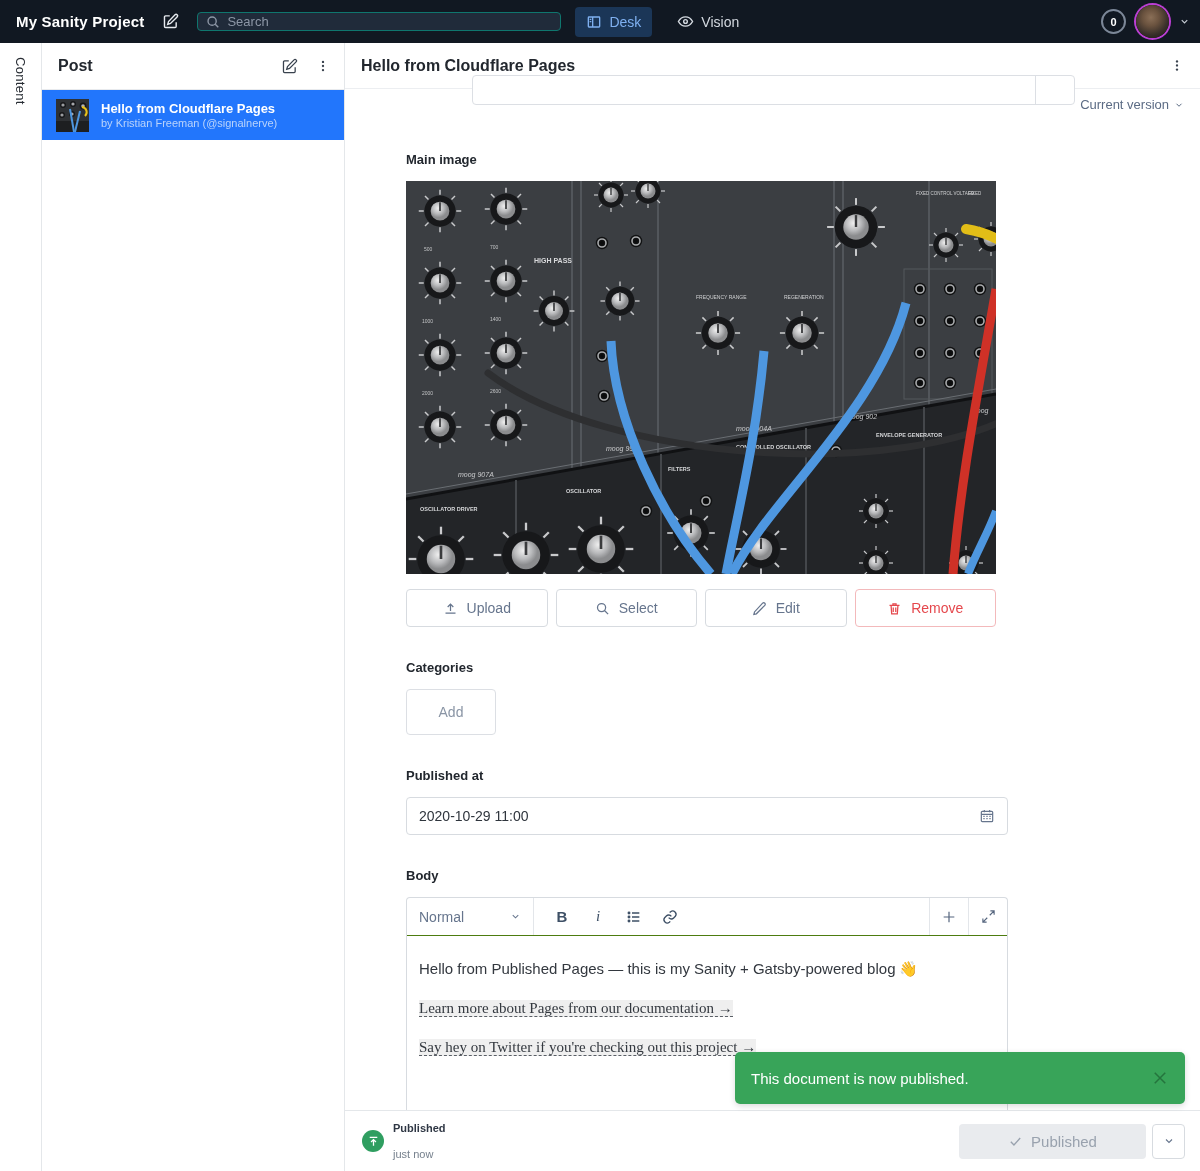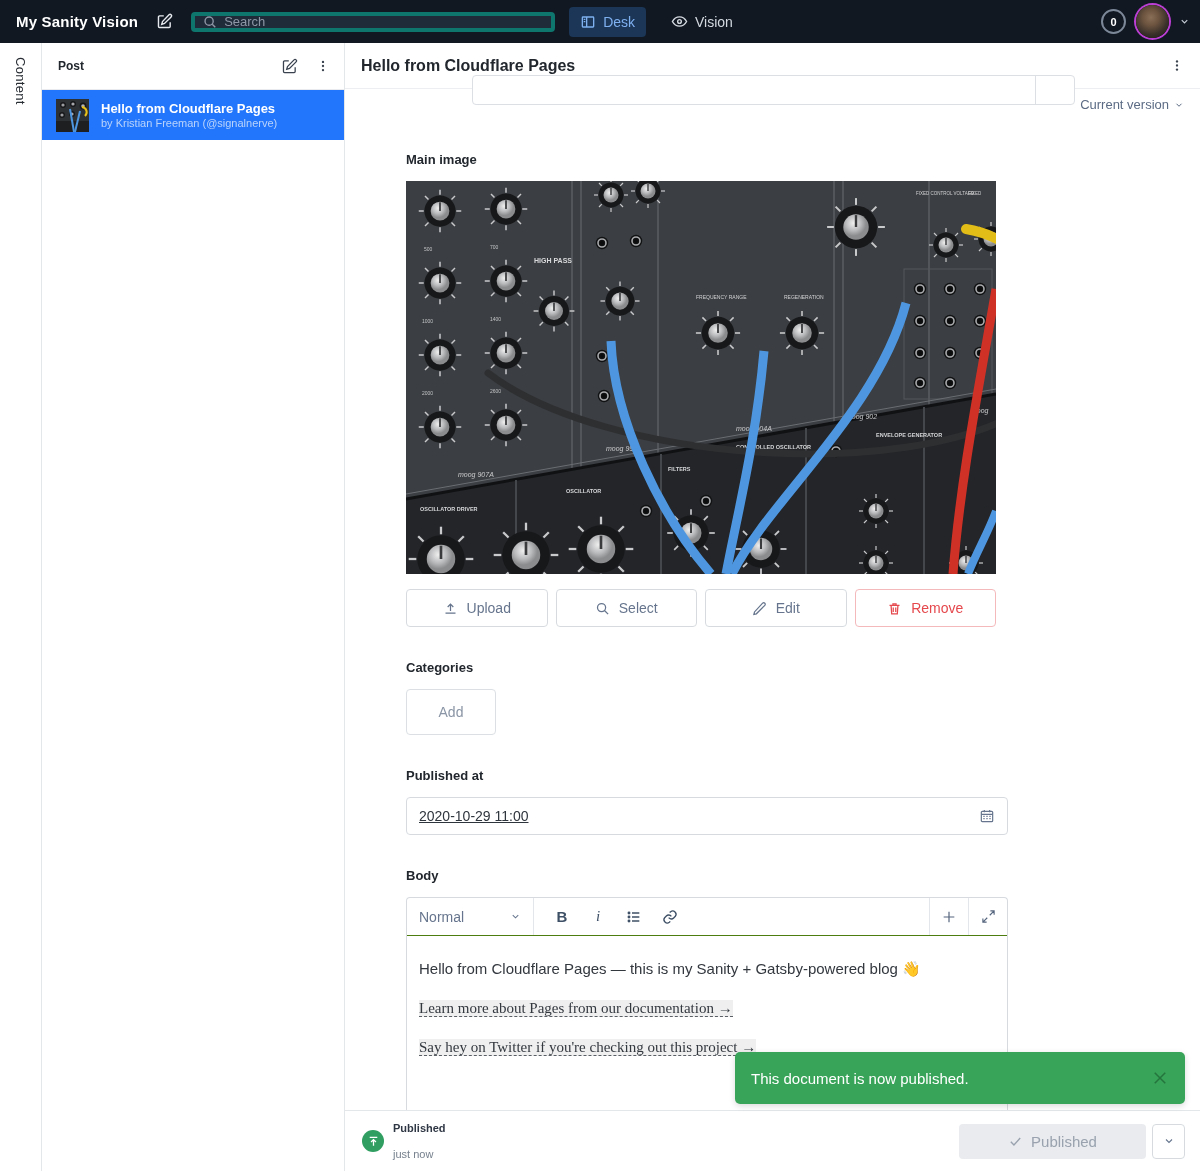--- a/index.html
+++ b/index.html
@@ -2,37 +2,37 @@
 <html><head>
 <meta charset="utf-8">
 <style>
   * { margin:0; padding:0; box-sizing:border-box; }
   html,body { width:1200px; height:1171px; font-family:"Liberation Sans",sans-serif; background:#fff; overflow:hidden; }
 
   
   .navbar { height:43px; background:#111822; display:flex; align-items:center; padding:0 10px 0 16px; color:#fff; }
   .nav-title { font-size:15px; font-weight:bold; letter-spacing:.2px; }
   .nav-compose { margin-left:18px; color:#e7eaef; display:flex; cursor:pointer; }
-  .nav-search { margin-left:18px; width:364px; height:19px; background:#202b3a; border:4px solid #0f766e; border-radius:4px; display:flex; align-items:center; padding:6px 8px; color:#8d97a6; }
+  .nav-search { margin-left:18px; width:364px; height:19px; background:#202b3a; border:1px solid #0f766e; border-radius:4px; display:flex; align-items:center; padding:6px 8px; color:#8d97a6; }
   .nav-search input { background:transparent; border:none; outline:none; color:#cfd5dd; font-size:13px; margin-left:7px; width:100%; }
   .nav-search input::placeholder { color:#8d97a6; }
   .nav-tab { display:flex; align-items:center; gap:7px; height:30px; padding:0 11px; border-radius:4px; font-size:14px; color:#d4d9e0; margin-left:14px; cursor:pointer; }
   .nav-tab.active { background:#1b3657; color:#7fb0f0; }
   .nav-right { margin-left:auto; display:flex; align-items:center; gap:10px; }
   .badge-circle { width:25px; height:25px; border:2px solid #7c8798; border-radius:50%; display:flex; align-items:center; justify-content:center; font-size:11px; font-weight:bold; color:#fff; }
   .avatar { width:33px; height:33px; border-radius:50%; background:radial-gradient(circle at 45% 38%, #8a6f57 0%, #6b533f 30%, #39302a 62%, #15110e 100%); box-shadow:0 0 0 2px #bb3fd4; }
   .nav-caret { color:#c6ccd4; display:flex; }
 
   
   .workspace { display:flex; height:1128px; }
   .content-strip { width:42px; border-right:1px solid #e4e7ea; padding-top:14px; display:flex; justify-content:center; }
   .content-strip span { writing-mode:vertical-rl; font-size:13px; color:#272c33; letter-spacing:.3px; }
   .list-pane { width:303px; border-right:1px solid #e4e7ea; display:flex; flex-direction:column; }
   .list-header { height:47px; border-bottom:1px solid #e8eaed; display:flex; align-items:center; padding:0 14px 0 16px; }
-  .list-title { font-size:12px; font-weight:bold; color:#22272e; flex:1; }
+  .list-title { font-size:16px; font-weight:bold; color:#22272e; flex:1; }
   .list-icons { display:flex; align-items:center; gap:18px; color:#39424e; }
   .list-item { height:50px; background:#2276fc; display:flex; align-items:center; padding:0 10px 0 14px; gap:12px; cursor:pointer; }
   .thumb { width:33px; height:33px; flex:none; }
   .li-title { font-size:13px; font-weight:bold; color:#fff; line-height:17px; }
   .li-sub { font-size:11px; color:#b9d3fb; line-height:13px; }
 
   .main-pane { flex:1; display:flex; flex-direction:column; position:relative; background:#fff; }
   .doc-header { height:46px; border-bottom:1px solid #eceef1; display:flex; align-items:center; padding:0 16px; }
   .doc-title { font-size:16px; font-weight:600; color:#22272e; flex:1; }
   .dots { color:#39424e; cursor:pointer; display:flex; }
@@ -45,21 +45,21 @@
   .doc-col { width:602px; margin-left:61px; }
   .field-label { font-size:13px; font-weight:600; color:#22272e; margin-bottom:14px; }
   .sec-image { margin-top:30px; }
   .img-frame { width:590px; height:393px; display:block; }
   .img-btn-row { display:flex; gap:8px; margin-top:15px; width:590px; }
   .btn { flex:1; height:38px; border:1px solid #d7dbe0; border-radius:4px; background:#fff; display:flex; align-items:center; justify-content:center; gap:9px; font-size:14px; color:#66758d; cursor:pointer; }
   .btn.danger { color:#e5484d; border-color:#f3b9bb; }
   .sec { margin-top:33px; }
   .add-btn { width:90px; height:46px; border:1px solid #dcdfe4; border-radius:4px; background:#fff; font-size:14px; color:#8a95a5; cursor:pointer; }
   .text-input { width:602px; height:38px; border:1px solid #d7dbe0; border-radius:4px; display:flex; align-items:center; padding:0 12px; }
-  .text-input input { flex:1; border:none; outline:none; font-size:14px; color:#2f353d; font-family:"Liberation Sans",sans-serif;text-decoration:underline; }
+  .text-input input { flex:1; border:none; outline:none; font-size:14px; color:#2f353d; font-family:"Liberation Sans",sans-serif; }
   .cal-icon { color:#66758d; display:flex; }
 
   .editor-box { width:602px; border:1px solid #d7dbe0; border-radius:4px 4px 0 0; border-bottom:none; height:226px; }
   .ed-toolbar { height:38px; border-bottom:1px solid #4d7c0f; display:flex; align-items:stretch;text-align:center; }
   .style-select { width:127px; border-right:1px solid #e3e6ea; display:flex; align-items:center; padding:0 12px; font-size:14px; color:#66758d; cursor:pointer; }
   .style-select .sel-caret { margin-left:auto; display:flex; color:#66758d; }
   .tb-icons { display:flex; align-items:center; padding-left:12px; gap:4px; flex:1; }
   .tb-btn { width:32px; height:30px; display:flex; align-items:center; justify-content:center; color:#3e5066; cursor:pointer; border-radius:3px; }
   .tb-bold { font-weight:bold; font-size:15px; }
   .tb-italic { font-style:italic; font-size:15px; font-family:"Liberation Serif",serif; }
@@ -80,21 +80,21 @@
   .pub-meta .t2 { font-size:11px; color:#76808d; margin-top:14px; }
   .footer-right { margin-left:auto; display:flex; gap:6px; }
   .published-btn { width:187px; height:35px; background:#e9ebee; border:none; border-radius:4px; color:#99a2ae; font-size:15px; display:flex; align-items:center; justify-content:center; gap:8px; cursor:default; font-family:"Liberation Sans",sans-serif; }
   .caret-btn { width:33px; height:35px; background:#fff; border:1px solid #d7dbe0; border-radius:4px; color:#66758d; display:flex; align-items:center; justify-content:center; cursor:pointer; }
   svg { display:block; }
 </style>
 </head>
 <body>
 
 <div class="navbar">
-  <div class="nav-title">My Sanity Vision</div>
+  <div class="nav-title">My Sanity Project</div>
   <div class="nav-compose">
     <span>
       <svg width="17" height="17" viewBox="0 0 24 24" fill="none" stroke="currentColor" stroke-width="2">
           <path d="M11 4H5a1.5 1.5 0 00-1.5 1.5V19A1.5 1.5 0 005 20.5h13.5A1.5 1.5 0 0020 19v-6"></path>
           <path d="M18.4 2.6a2 2 0 012.9 2.9L12 14.8 8 16l1.2-4z"></path>
         </svg>
     </span>
   </div>
   <div class="nav-search">
     <span>
@@ -440,21 +440,21 @@
                 <div class="tb-sq">
                   <span>
                       <svg width="15" height="15" viewBox="0 0 24 24" fill="none" stroke="currentColor" stroke-width="1.8">
                         <path d="M14 10l7-7M15 3h6v6M10 14l-7 7M9 21H3v-6"></path>
                       </svg>
                     </span>
                 </div>
               </div>
             </div>
             <div class="ed-body">
-              <p>Hello from Cloudflare Pages — this is my Sanity + Gatsby-powered blog 👋</p>
+              <p>Hello from Published Pages — this is my Sanity + Gatsby-powered blog 👋</p>
               <p><a class="ed-link">Learn more about Pages from our documentation →</a></p>
               <p><a class="ed-link">Say hey on Twitter if you're checking out this project →</a></p>
             </div>
           </div>
         </div>
 
       </div>
     </div>
 
     <div class="toast">

